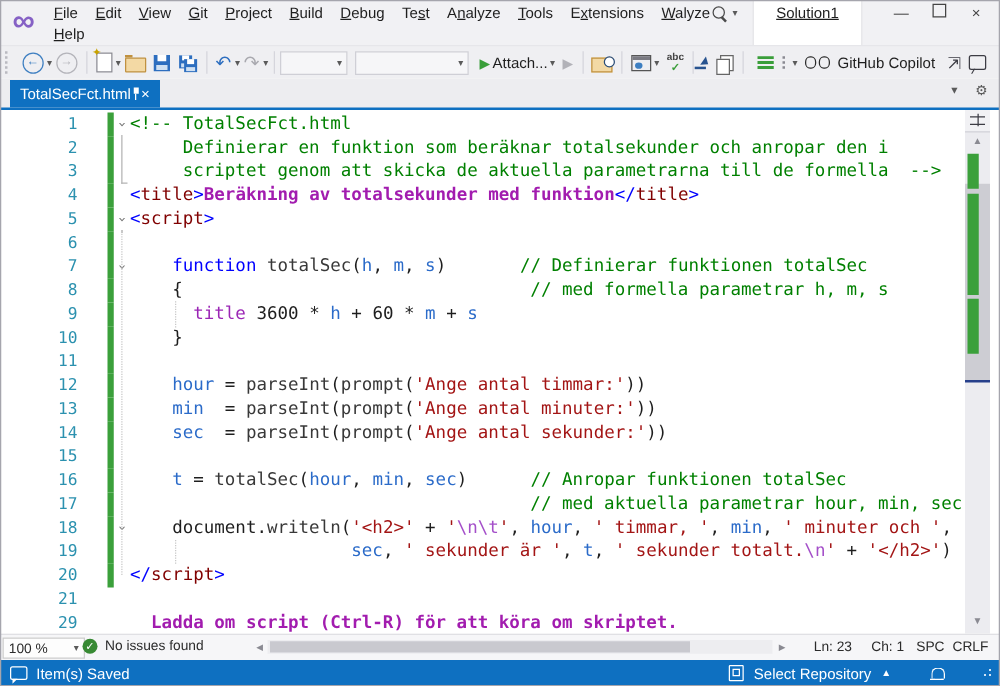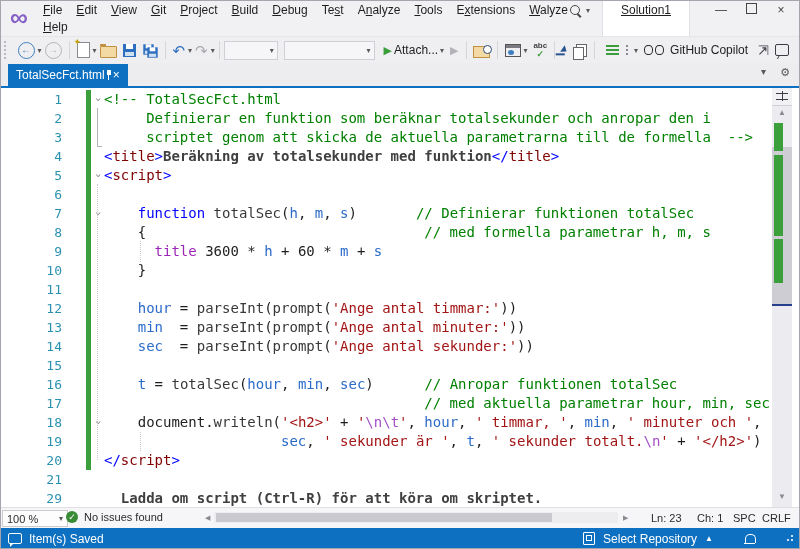--- a/index.html
+++ b/index.html
@@ -81,21 +81,21 @@
   .editor{position:absolute;left:0;top:88px;width:800px;height:419px;background:#fff;overflow:hidden;}
   .codearea{position:absolute;left:0;top:2px;width:772px;}
   .crow{position:relative;height:19px;line-height:19px;font-family:"DejaVu Sans Mono","Liberation Mono",monospace;font-size:14px;}
   .lnum{position:absolute;left:0;top:0;width:62px;text-align:right;color:var(--line_number);font-size:13px;}
   .chbar{position:absolute;left:86px;top:0;width:5px;height:19px;background:var(--change_bar);}
   .foldm{position:absolute;left:92px;top:0;width:12px;color:#7a7a7a;font-size:11px;transform:rotate(90deg);text-align:center;}
   .cline{position:absolute;left:104px;top:0;white-space:pre;}
   .tk-c{color:var(--comment);} .tk-k{color:var(--keyword);} .tk-r{color:var(--control_keyword);}
   .tk-s{color:var(--string);} .tk-e{color:var(--escape);} .tk-v{color:var(--variable);}
   .tk-f{color:var(--function_name);} .tk-p{color:#1e1e1e;} .tk-d{color:var(--html_delimiter);}
-  .tk-t{color:var(--html_tag);} .tk-b{color:#404040;font-weight:bold;} .tk-n{color:#1e1e1e;}
+  .tk-t{color:var(--html_tag);} .tk-b{color:#a21caf;font-weight:bold;} .tk-n{color:#1e1e1e;}
   .guide{position:absolute;border-left:1px dotted #c8c8c8;width:0;pointer-events:none;}
   .bracket{position:absolute;border-left:1px solid #b4b4b4;border-bottom:1px solid #b4b4b4;width:4px;pointer-events:none;}
 
   
   .vscroll{position:absolute;left:772px;top:0;width:20px;height:419px;background:#ececf0;}
   .split-handle{position:absolute;left:0;top:0;width:20px;height:17px;background:#f1f1f4;border-bottom:1px solid #d0d0d6;}
   .split-handle::before{content:"";position:absolute;left:4px;top:5px;width:12px;height:5px;border-top:1.6px solid #3c3c44;border-bottom:1.6px solid #3c3c44;}
   .split-handle::after{content:"";position:absolute;left:9.5px;top:3px;width:1.6px;height:10px;background:#3c3c44;}
   .sarrow{position:absolute;left:0;width:20px;text-align:center;color:#8a8a92;font-size:8px;}
   .vthumb{position:absolute;left:0;width:20px;background:#cdcdd3;}

